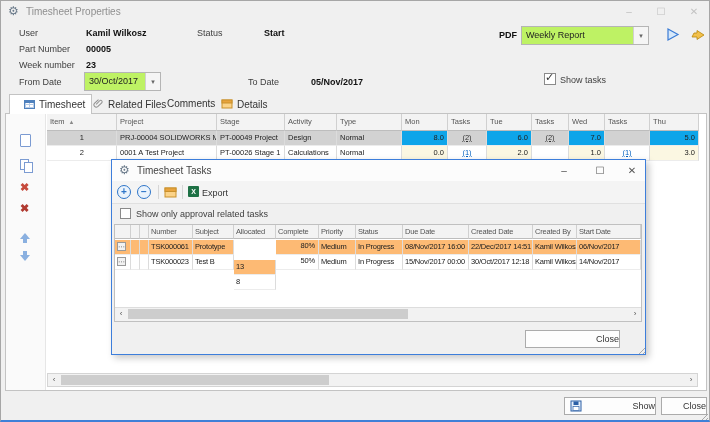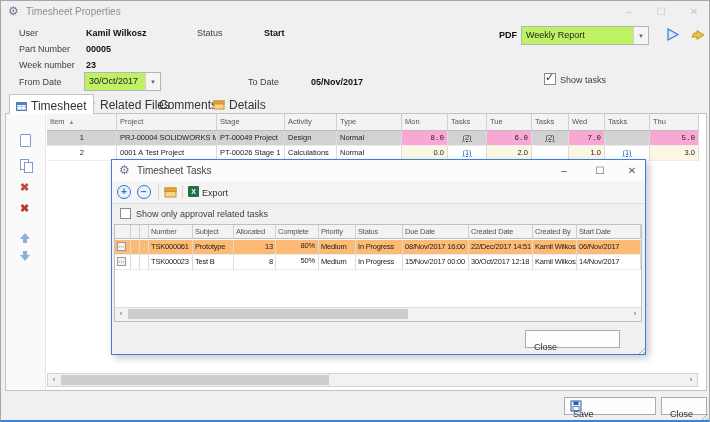--- a/index.html
+++ b/index.html
@@ -20,21 +20,21 @@
   .flabel{position:absolute;font-size:9px;color:#404040;white-space:nowrap;}
   .fvalue{position:absolute;font-size:9px;color:#111;font-weight:bold;white-space:nowrap;}
   .combo{position:absolute;height:19px;background:#bef264;border:1px solid #b5b5b5;}
   .combo-text{position:absolute;left:4px;top:3px;font-size:9px;color:#222;white-space:nowrap;}
   .combo-btn{position:absolute;right:0;top:0;bottom:0;width:15px;border-left:1px solid #d0d0d0;
              background:#f5f5f5;font-size:7px;color:#666;text-align:center;line-height:17px;}
   .cb{position:absolute;width:12px;height:12px;background:#fff;border:1px solid #8a8a8a;}
   .cb span{position:absolute;left:0px;top:-3px;font-size:11px;color:#333;}
   .cb-label{position:absolute;font-size:9px;color:#404040;white-space:nowrap;}
   
-  .tab{position:absolute;top:94px;height:18px;font-size:12px;color:#333;padding:3px 6px 0 6px;white-space:nowrap;}
+  .tab{position:absolute;top:94px;height:18px;font-size:10px;color:#333;padding:3px 6px 0 14px;white-space:nowrap;}
   .tab.active{top:93px;height:20px;background:#fff;border:1px solid #c3c3c3;border-bottom:none;z-index:5;padding-top:4px;}
   .tab .ticon{display:inline-block;vertical-align:-1px;margin-right:4px;}
   .tblico{width:11px;height:9px;border:1px solid #4f81bd;background:
       linear-gradient(#4f81bd 0 2px, transparent 2px),
       repeating-linear-gradient(90deg,#b9cde8 0 1px, transparent 1px 4px),
       repeating-linear-gradient(#b9cde8 0 1px, transparent 1px 3px),#fff;}
   
   #panel{position:absolute;left:4px;top:112px;width:702px;height:278px;background:#fff;border:1px solid #c3c3c3;}
   #sidebar{position:absolute;left:0;top:0;bottom:0;width:40px;background:#fafafa;border-right:1px solid #e6e6e6;}
   .sico{position:absolute;left:14px;cursor:pointer;}
@@ -52,21 +52,21 @@
   .tgrow{white-space:nowrap;height:15px;}
   .tgc{display:inline-block;height:15px;line-height:14px;padding:0 3px;border-right:1px solid #dcdcdc;
        border-bottom:1px solid #ececec;overflow:hidden;vertical-align:top;color:#222;white-space:nowrap;}
   .tghead{height:17px;}
   .tghead .tgc{height:17px;line-height:16px;background:#f3f3f3;border-right:1px solid #d0d0d0;
        border-bottom:1px solid #bdbdbd;color:#555;}
   .w0{width:70px}.w1{width:100px}.w2{width:68px}.w3{width:52px}.w4{width:65px}.w5{width:46px}
   .w6{width:39px}.w7{width:45px}.w8{width:37px}.w9{width:36px}.w10{width:45px}.w11{width:49px}
   .sel .tgc{background:#d2d2d2;}
   .hours{background:#fbf7e2;text-align:right;}
-  .sel .hours{background:#f9a8d4;font-family:Liberation Mono, monospace;}
+  .sel .hours{background:#0ea5e9;}
   .itemc{text-align:right;padding-right:32px;}
   .lnk{text-align:center;text-decoration:underline;color:#0563c1;cursor:pointer;}
   .sel .lnk{color:#333;}
   .sortico{font-size:6px;color:#888;margin-left:4px;}
   
   .hscroll{position:absolute;height:14px;background:#f2f2f2;border:1px solid #d4d4d4;}
   .sarr{position:absolute;top:0;width:12px;height:12px;line-height:12px;text-align:center;font-size:8px;color:#555;}
   .sarr.l{left:0;} .sarr.r{right:0;}
   .sthumb{position:absolute;top:1px;height:10px;background:#cdcdcd;}
   
@@ -87,30 +87,30 @@
   #dgridbox{position:absolute;left:2px;top:64px;width:528px;height:98px;background:#fff;border:1px solid #c0c0c0;}
   #dgrid{position:absolute;left:0;top:0;font-size:7.5px;}
   .dgrow{white-space:nowrap;height:15px;}
   .dgc{display:inline-block;height:15px;line-height:14px;padding:0 2px;border-right:1px solid #dcdcdc;
        border-bottom:1px solid #ececec;overflow:hidden;vertical-align:top;color:#222;white-space:nowrap;letter-spacing:-0.2px;}
   .dghead .dgc{height:14px;line-height:13px;background:#f3f3f3;border-right:1px solid #d0d0d0;
        border-bottom:1px solid #bdbdbd;color:#555;}
   .d0{width:16px}.d1{width:9px}.d2{width:9px}.d3{width:44px}.d4{width:41px}.d5{width:42px}
   .d6{width:43px}.d7{width:37px}.d8{width:47px}.d9{width:66px}.d10{width:64px}.d11{width:44px}.d12{width:64px}
   .dsel .dgc{background:#fdba74;}
-  .ralign{text-align:right;}
+  .ralign{text-align:left;margin-top:20px;}
   .dots{width:12px;height:10px;margin-top:2px;border:1px solid #999;background:#f2f2f2;font-size:7px;
         line-height:8px;text-align:center;color:#333;cursor:pointer;}
   .pbar{position:relative;width:37px;height:11px;margin-top:2px;background:#fdfdfd;}
   .ptext{position:absolute;left:0;top:0;width:37px;height:11px;line-height:11px;text-align:center;font-size:7.5px;}
   .ptext.dark{color:#222;text-align:right;}
   .pfill{position:absolute;left:0;top:0;bottom:0;overflow:hidden;background:#3c8be0;}
   
   .btn{position:absolute;height:18px;background:#fdfdfd;border:1px solid #ababab;font-family:"Liberation Sans",sans-serif;
-       font-size:9px;color:#333;text-align:left;line-height:16px;cursor:pointer;padding:8px;}
+       font-size:9px;color:#333;text-align:right;line-height:16px;cursor:pointer;padding:0;}
   .grip{position:absolute;width:9px;height:9px;
         background:repeating-linear-gradient(135deg,transparent 0 2px,#a8a8a8 2px 3px);
         clip-path:polygon(100% 0,100% 100%,0 100%);}
   svg{display:block;}
 </style>
 </head>
 <body>
 
 <div id="win">
 
@@ -270,17 +270,17 @@
   </div>
 
   <button class="btn" style="left:563px;top:396px;width:92px">
     <span class="abs" style="left:5px;top:2px">
         <svg width="12" height="12">
           <rect x="1" y="1" width="10" height="10" fill="#e8f0fa" stroke="#2b5fa6"></rect>
           <rect x="3.5" y="1.5" width="5" height="3.5" fill="#2b5fa6"></rect>
           <rect x="3" y="6.5" width="6" height="4" fill="#fff" stroke="#2b5fa6" stroke-width="0.7"></rect>
         </svg>
       </span>
-    <span>Save</span>
+    <span>Show</span>
   </button>
   <button class="btn" style="left:660px;top:396px;width:46px">Close</button>
   <div class="grip" style="left:698px;top:410px"></div>
 </div>
 
 </body></html>

